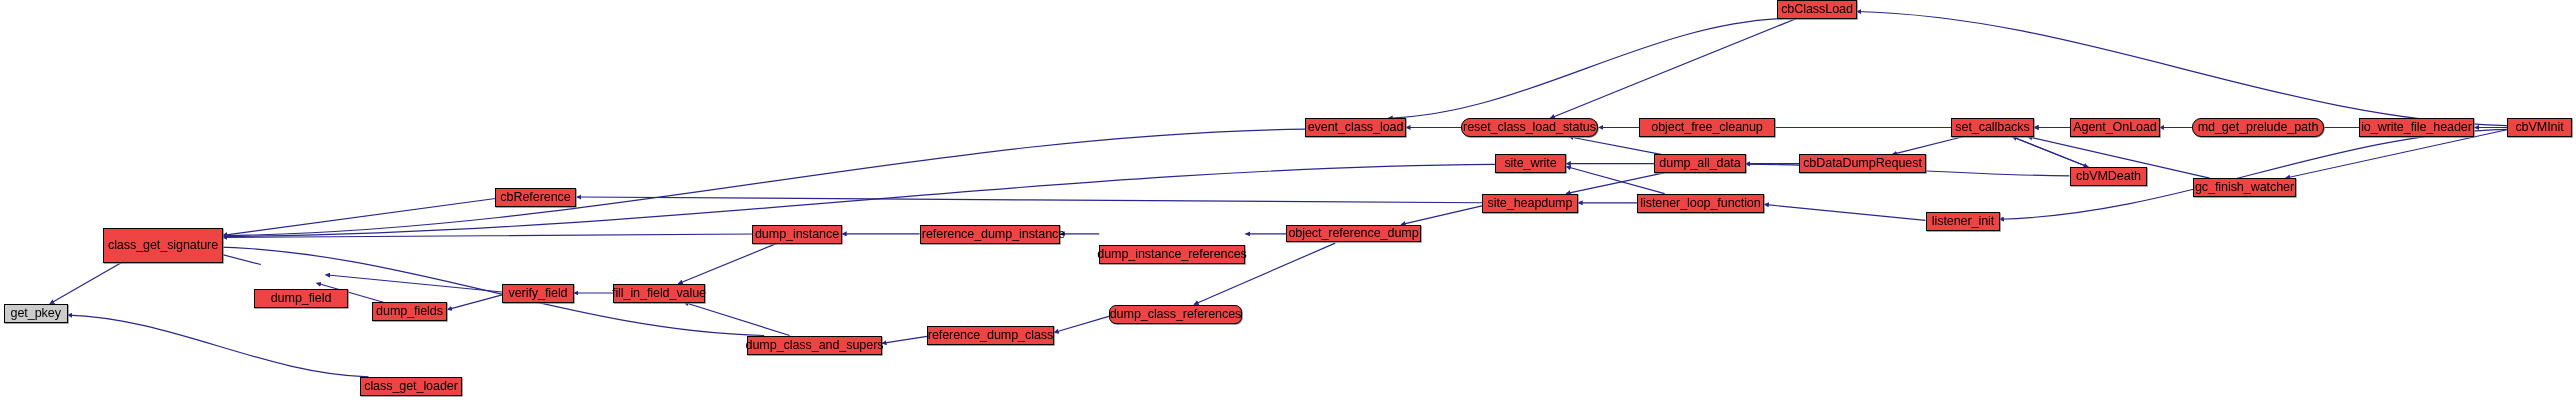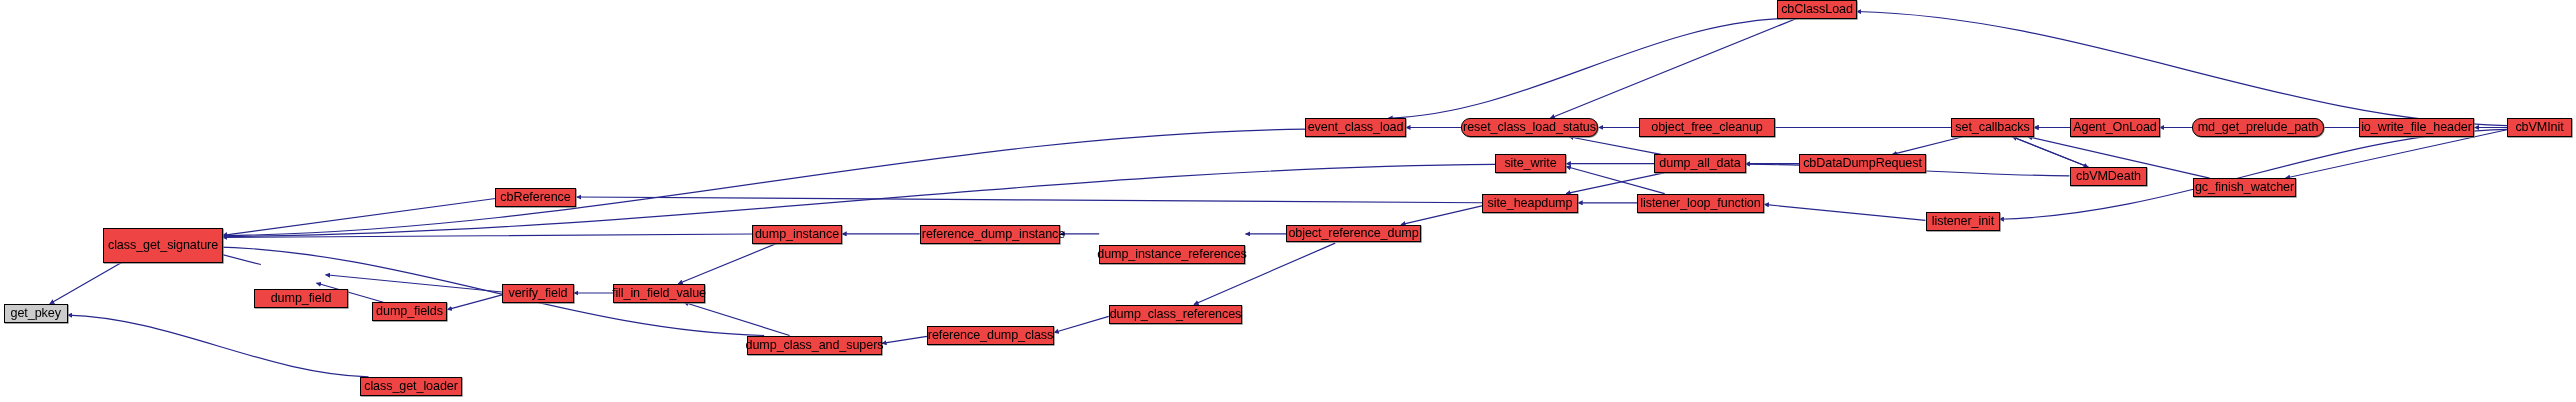--- a/index.html
+++ b/index.html
@@ -124,21 +124,21 @@
     </div>
     <div class="node" style="left: 360px; top: 377px; width: 102px; height: 18.5px;">
       <span class="node-label">class_get_loader</span>
     </div>
     <div class="node" style="left: 747px; top: 336px; width: 135px; height: 18.5px;">
       <span class="node-label">dump_class_and_supers</span>
     </div>
     <div class="node" style="left: 927px; top: 326px; width: 127px; height: 18.5px;">
       <span class="node-label">reference_dump_class</span>
     </div>
-    <div class="node" style="left: 1109px; top: 305px; width: 133px; height: 18.5px;">
+    <div class="node" style="left: 1109px; top: 305px; width: 133px; height: 18.5px; border-radius: 7px;">
       <span class="node-label">dump_class_references</span>
     </div>
     <div class="node" style="left: 495px; top: 188px; width: 81px; height: 18.5px;">
       <span class="node-label">cbReference</span>
     </div>
     <div class="node" style="left: 752px; top: 225px; width: 90px; height: 18.5px;">
       <span class="node-label">dump_instance</span>
     </div>
     <div class="node" style="left: 920px; top: 225px; width: 140px; height: 18.5px; padding-left: 7px;">
       <span class="node-label">reference_dump_instance</span>

